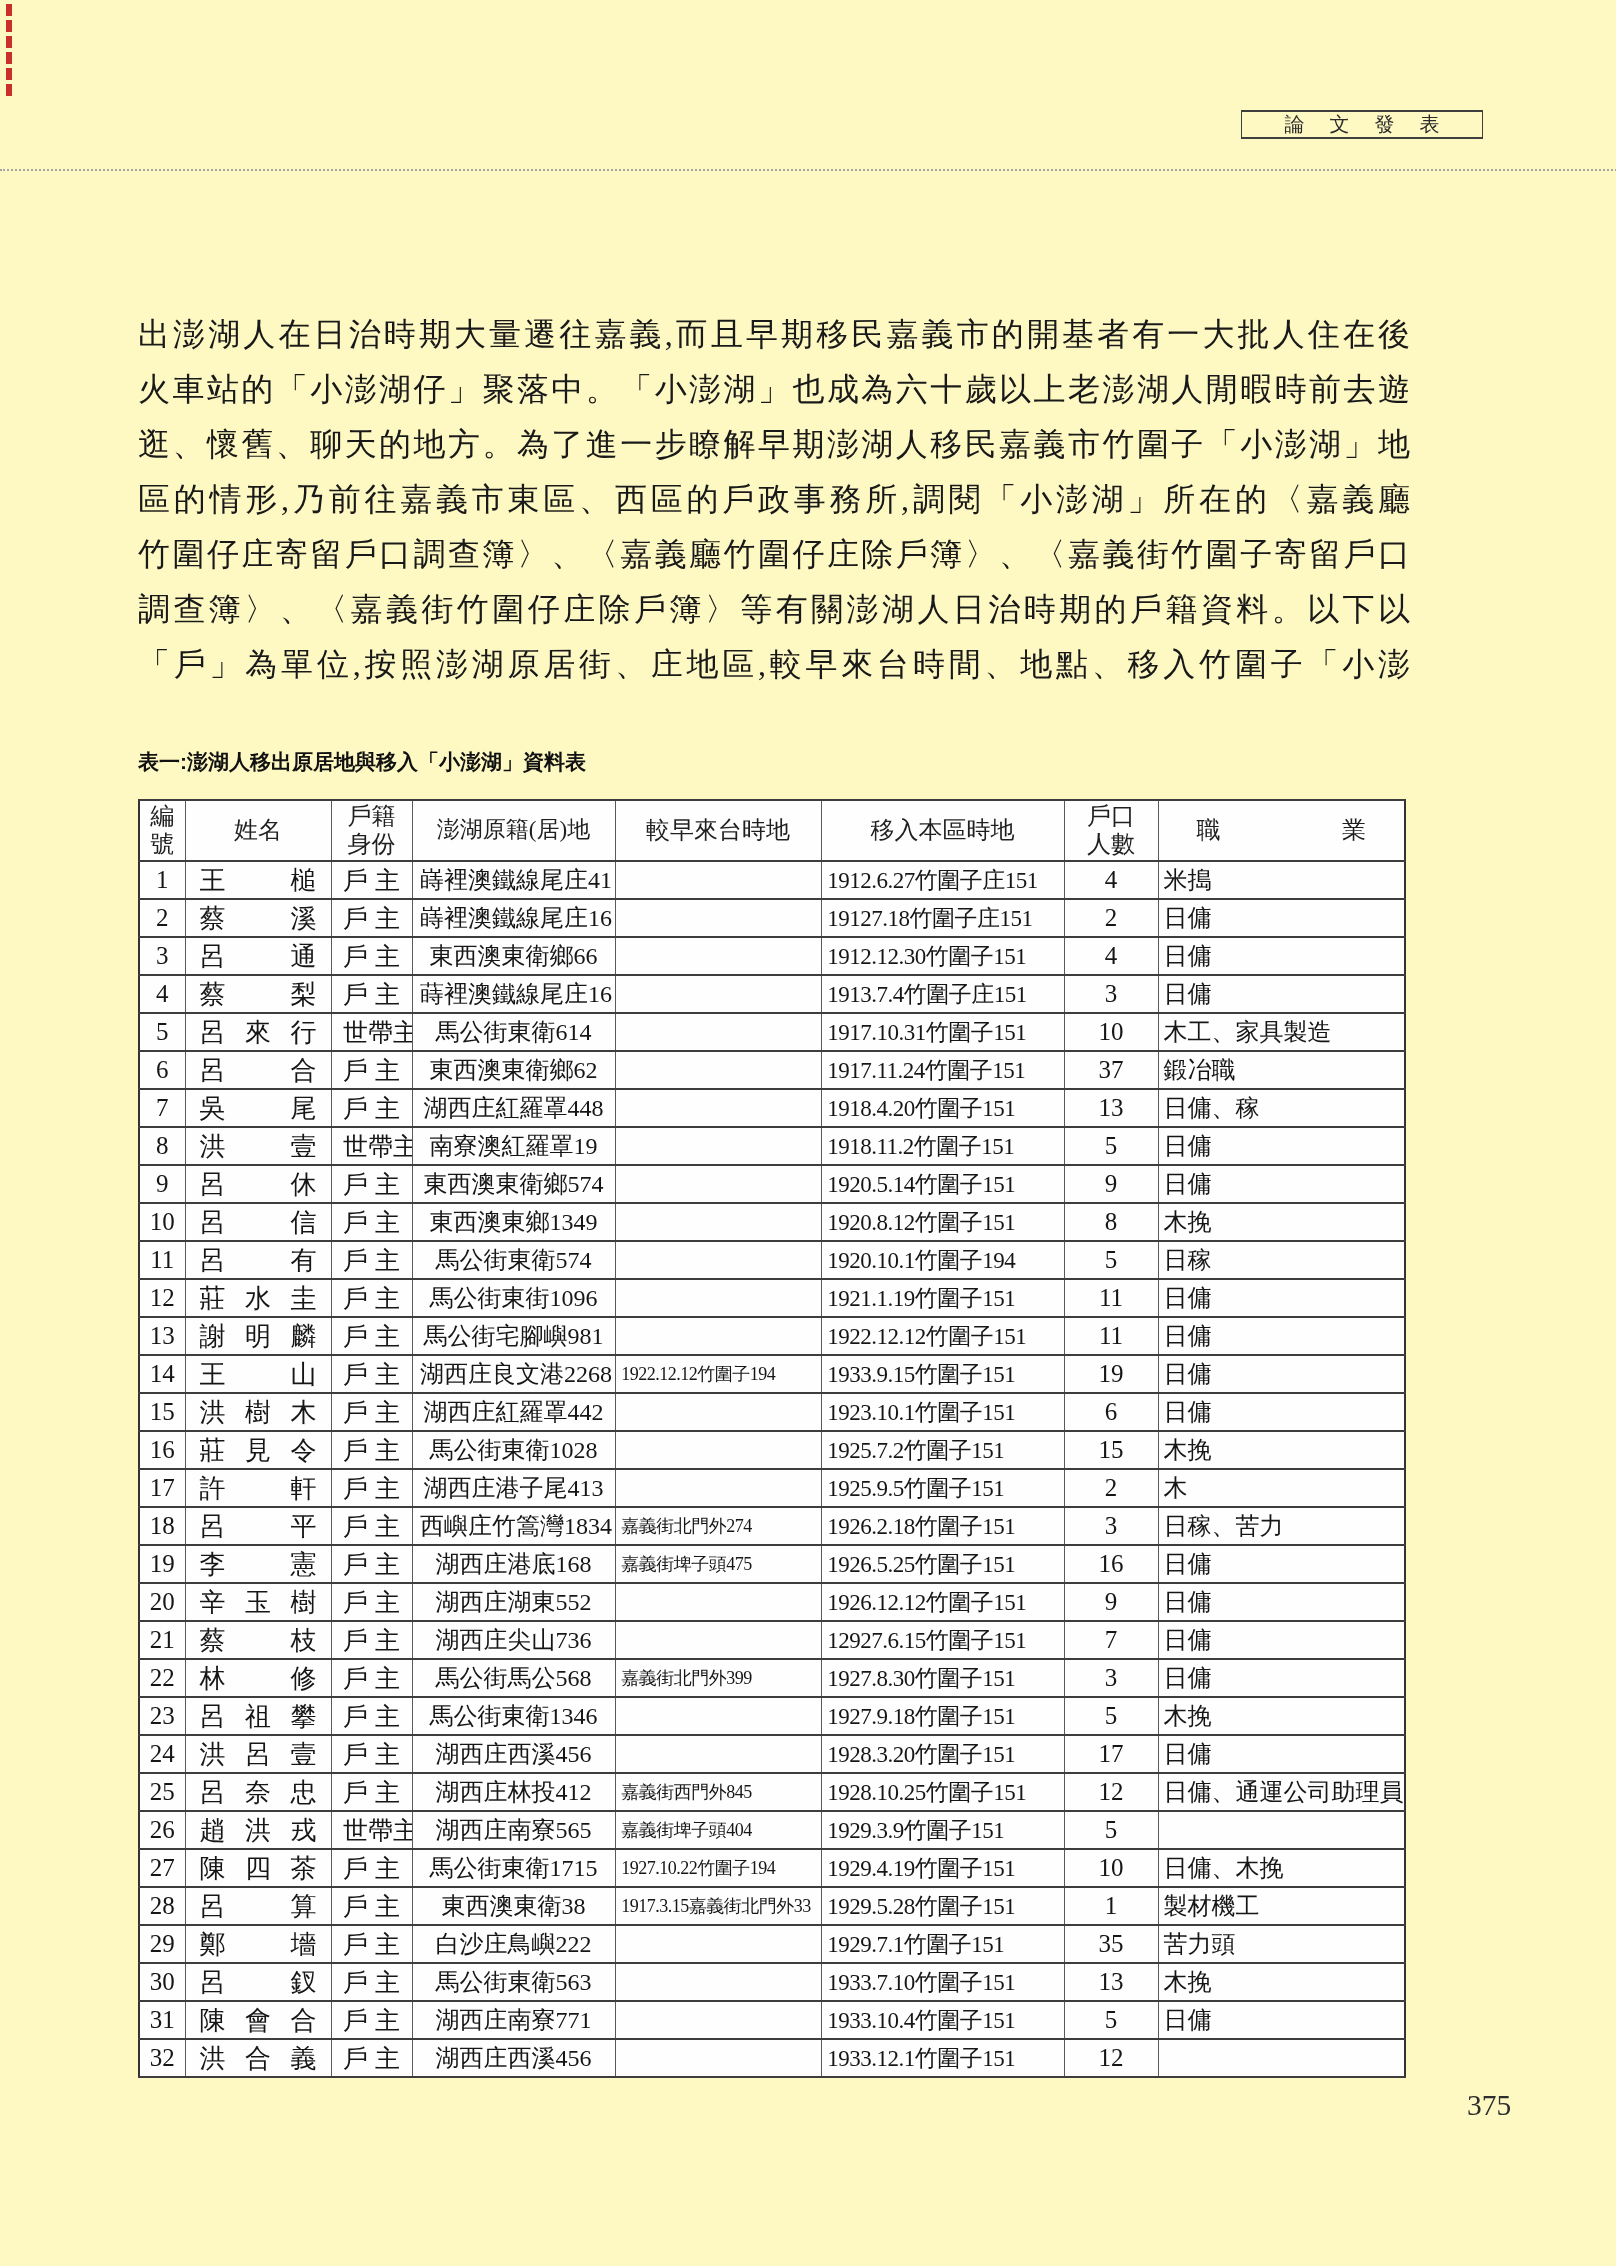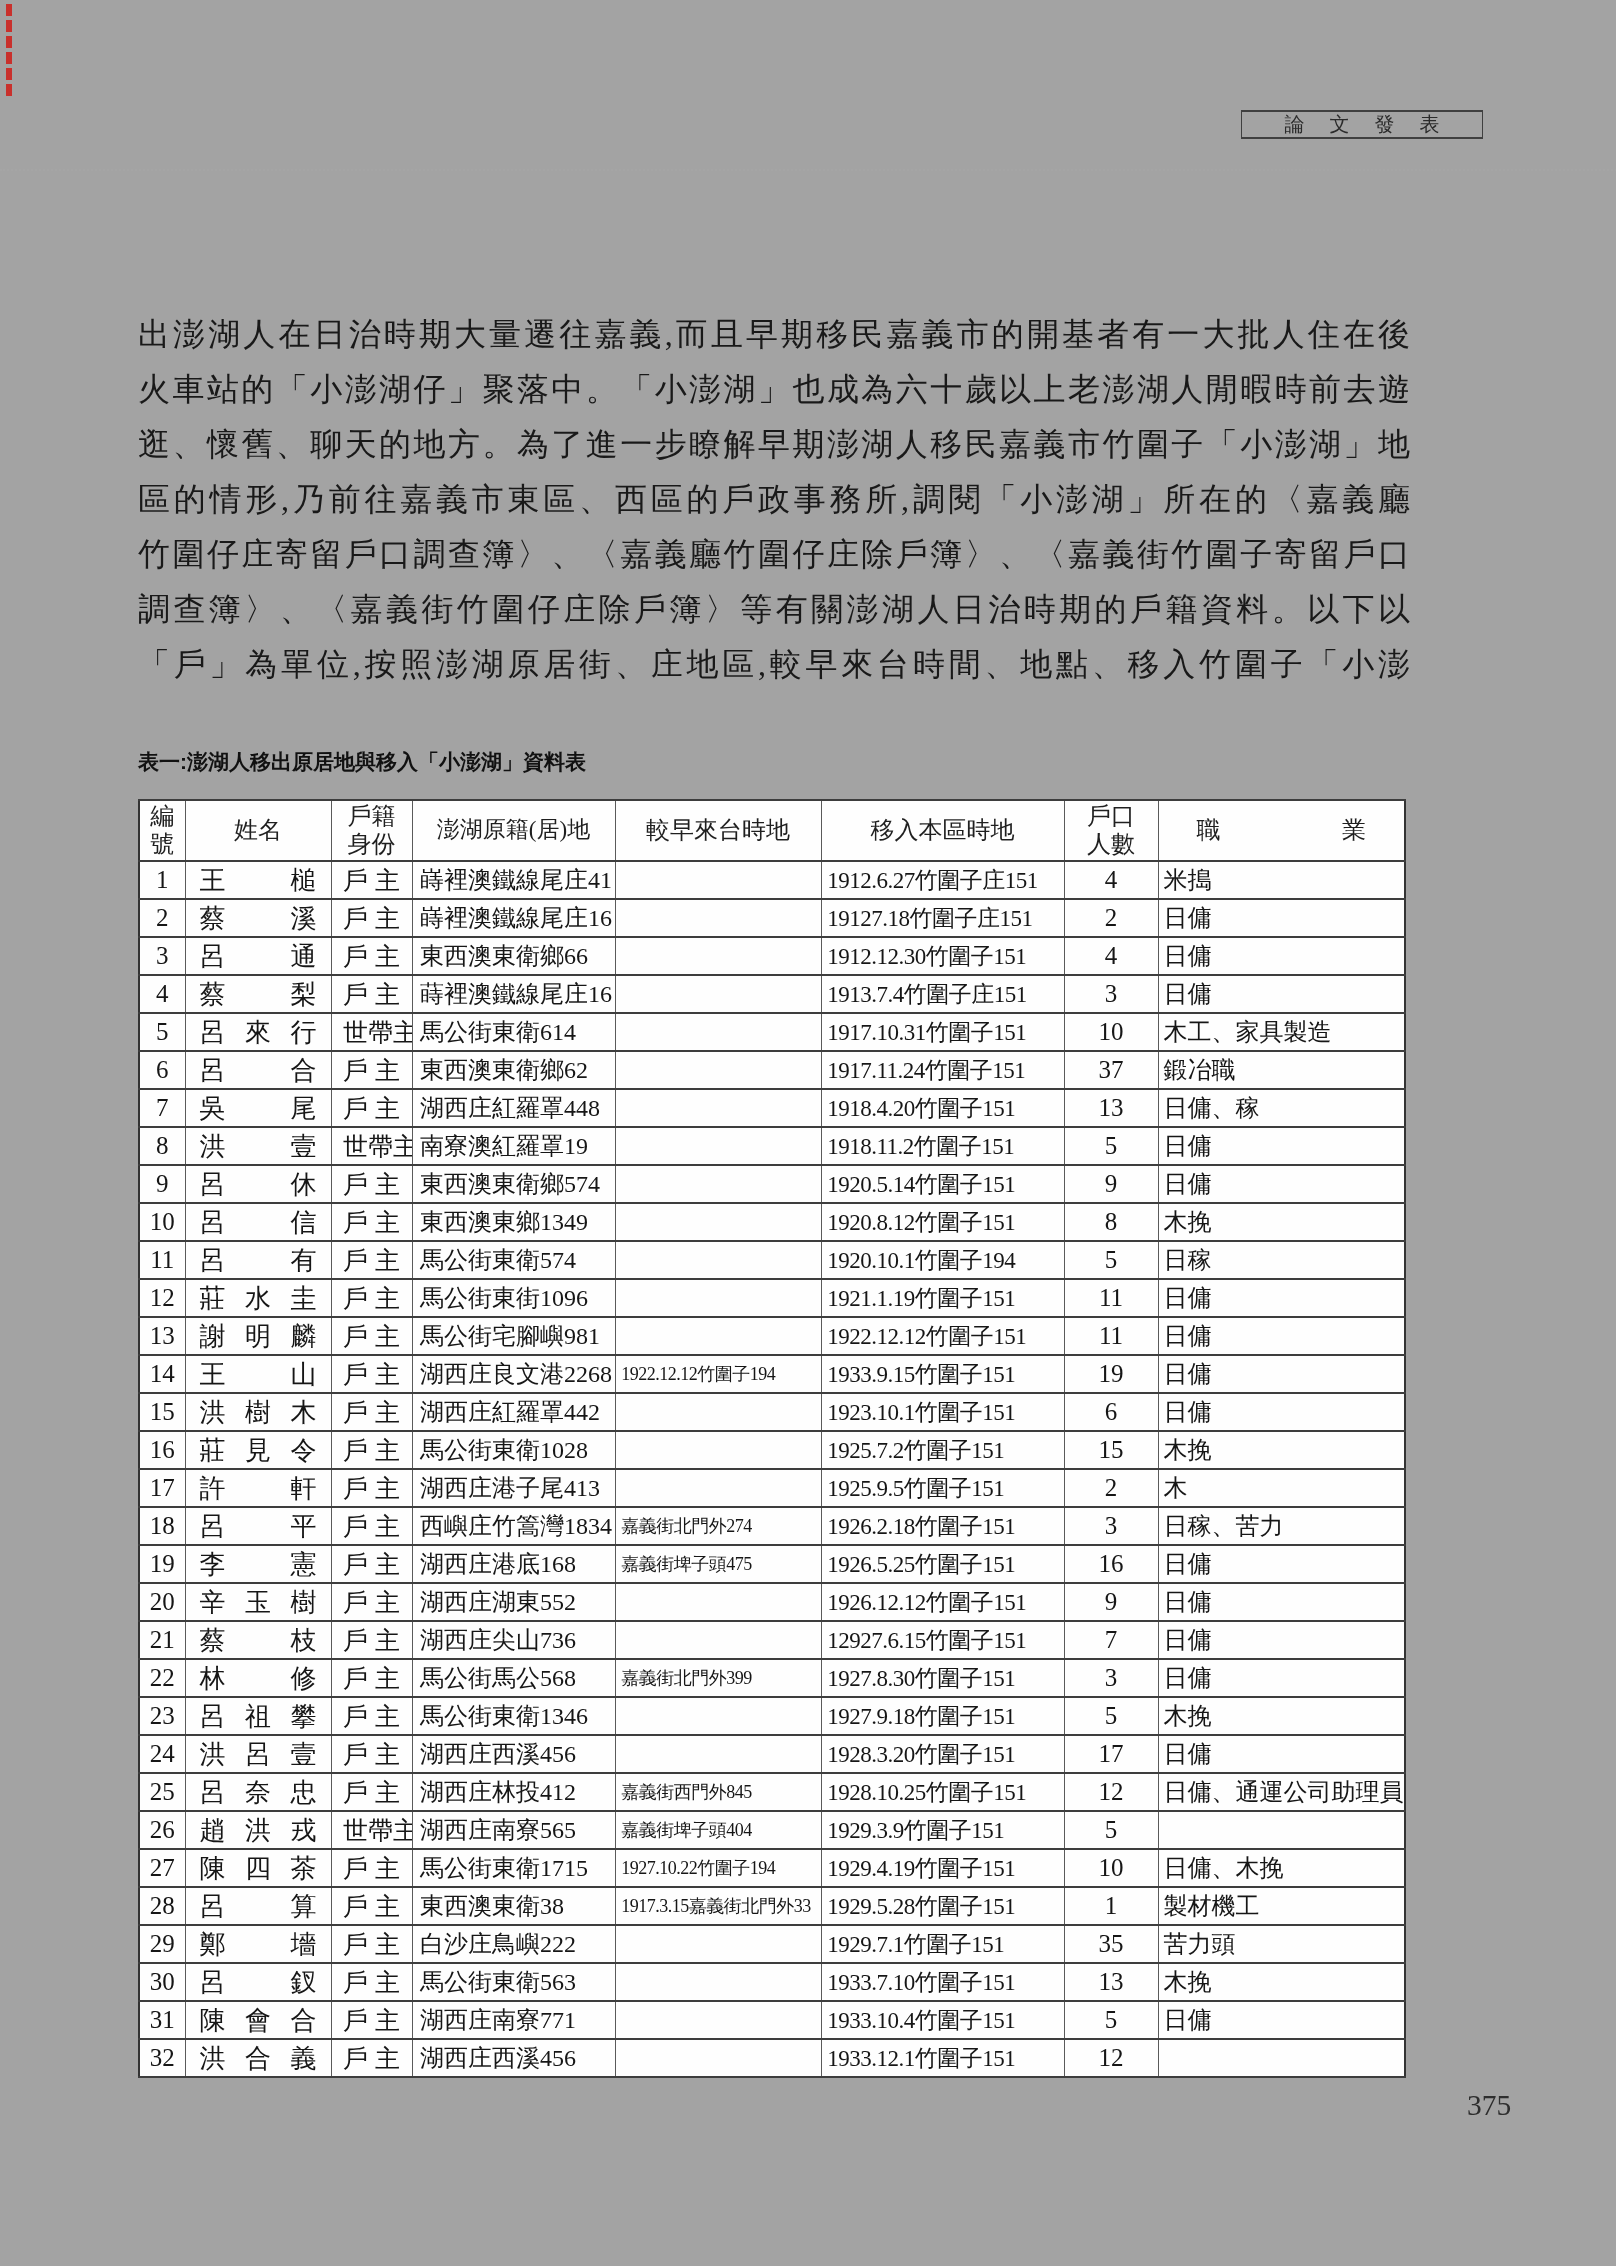--- a/index.html
+++ b/index.html
@@ -1,17 +1,17 @@
 <!DOCTYPE html>
 <html style="font-size:15px"><head>
 <meta charset="utf-8">
 <style>
   html,body{margin:0;padding:0;background:#e8e8e8;}
   .page{
-    position:relative;width:1617px;height:2266px;background:#a3a3a3;
+    position:relative;width:1617px;height:2266px;background:#fef9c3;
     font-family:"Liberation Serif","DejaVu Serif",serif;color:#1c1c1c;overflow:hidden;
   }
   .red-mark{
     position:absolute;left:5.7px;top:3.8px;height:92px;width:0;
     border-left:6.7px dashed #c9302c;
   }
   .header-box{
     position:absolute;left:1241px;top:110px;width:240px;height:25px;
     border:1.9px solid #3f3f3f;border-top-width:2.9px;border-bottom-width:2.9px;
     display:flex;align-items:center;justify-content:center;
@@ -48,21 +48,21 @@
   thead th{
     height:57px;font-weight:normal;font-size:24px;line-height:1.15;
     white-space:pre-line;text-align:center;color:#1f1f1f;
   }
   thead th.c3{font-size:23px;}
   thead th.c7{text-align:justify;text-align-last:justify;padding:0 38px;border-radius:25px;}
   tbody td{height:34px;white-space:nowrap;}
   td.c0{text-align:center;font-size:25px;}
   td.c1{text-align:justify;text-align-last:justify;padding:0 14px;font-size:26px;}
   td.c2{text-align:justify;text-align-last:justify;padding:0 11.4px;font-size:25px;}
-  td.c3{text-align:left;padding:0 7.6px;font-size:24px;}
+  td.c3{text-align:center;padding:0 7.6px;font-size:24px;}
   td.c4{text-align:left;padding:0 5.7px;font-size:18px;letter-spacing:-0.5px;}
   td.c5{text-align:left;padding:0 5.7px;font-size:23px;letter-spacing:-0.5px;}
   td.c6{text-align:center;font-size:25px;}
   td.c7{text-align:left;padding:0 5px;font-size:24px;}
   .page-number{
     position:absolute;left:1467px;top:2089px;font-size:29.5px;color:#2e2e2e;
   }
 </style>
 </head>
 <body>

